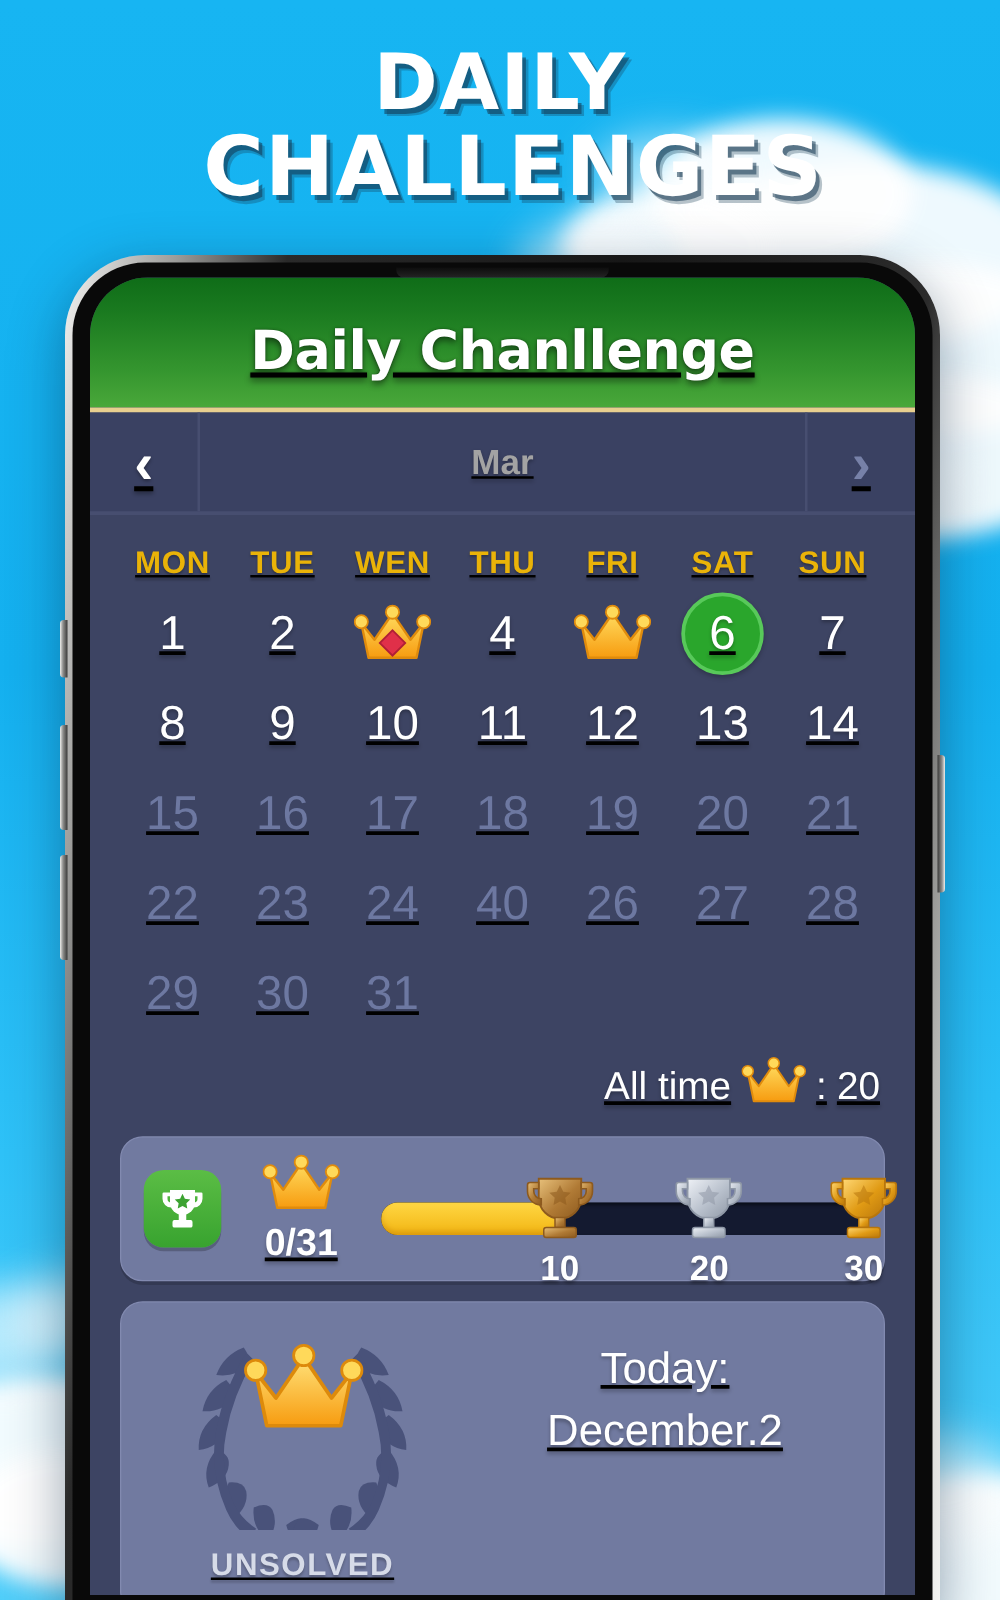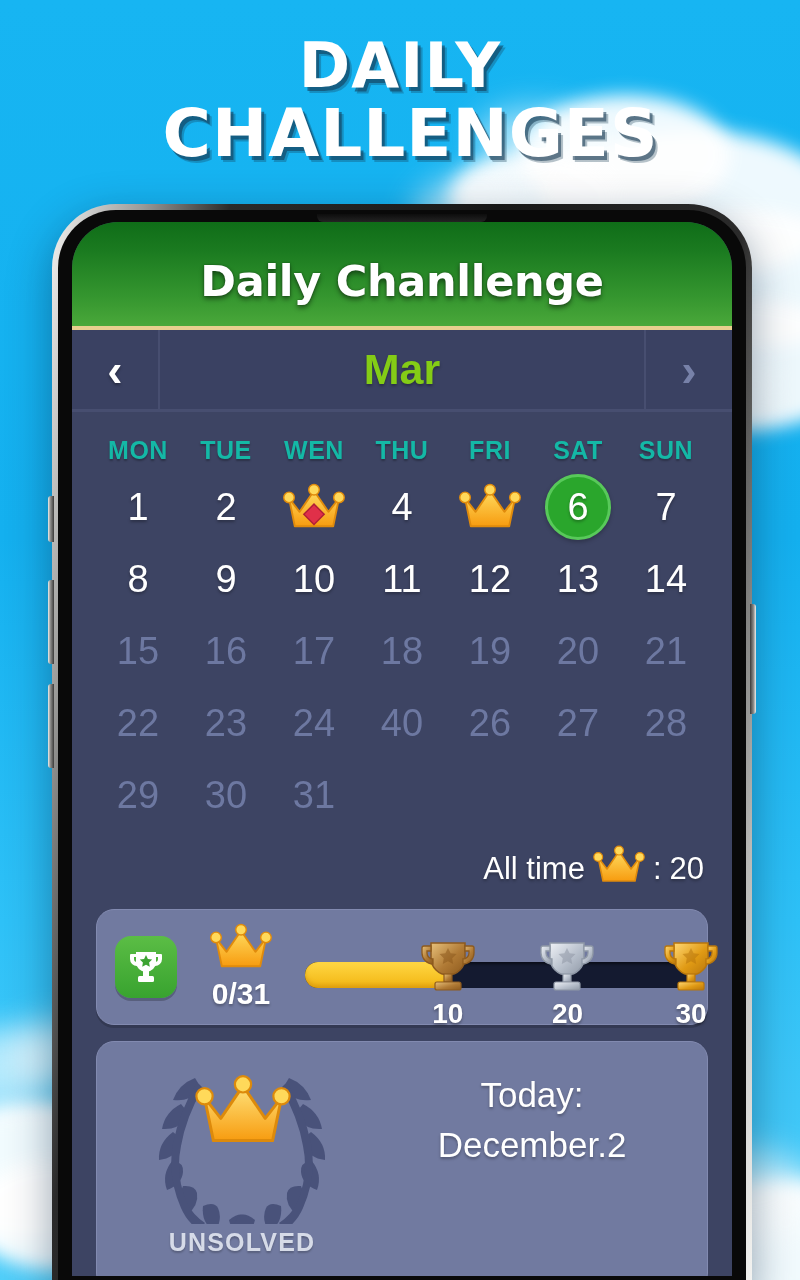--- a/index.html
+++ b/index.html
@@ -80,20 +80,21 @@
     position:absolute; top:4px; left:50%; transform:translateX(-50%);
     width:170px; height:8px; border-radius:0 0 6px 6px;
     background:linear-gradient(180deg,#0d0d0d,#232323);
   }
   #screen {
     position:relative;
     width:100%; height:calc(100% - 12px);
     border-radius:46px 46px 0 0;
     background:#3d4463;
     overflow:hidden;
+    text-decoration:underline;
   }
 
   
   .side-btn {
     position:absolute; left:-4px; width:6px;
     background:linear-gradient(90deg,#efefec,#8e8e8c 40%,#3a3a39);
     border-radius:3px 0 0 3px;
     z-index:8;
   }
   #sb-mute { top:292px; height:46px; }
@@ -126,29 +127,29 @@
   }
   .nav-arrow {
     width:88px; display:flex; align-items:center; justify-content:center;
     font-size:46px; font-weight:bold; line-height:1;
     cursor:pointer; user-select:none;
   }
   #prev-month { color:#ffffff; border-right:2px solid #474e70; text-shadow:0 2px 3px rgba(0,0,0,.35); }
   #next-month { color:#7781a8; border-left:2px solid #474e70; }
   #month-label {
     flex:1; display:flex; align-items:center; justify-content:center;
-    color:#84cc16; font-size:43px; font-weight:bold;
+    color:#a3a3a3; font-size:28px; font-weight:bold;
     text-shadow:0 2px 3px rgba(0,0,0,.3);
   }
 
   
   #calendar { padding:16px 22px 0 22px; }
   .cal-row { display:grid; grid-template-columns:repeat(7,1fr); }
   .dow {
-    text-align:center; color:#14b8a6;
+    text-align:center; color:#eab308;
     font-size:25px; font-weight:bold; letter-spacing:.5px;
     padding:8px 0 6px 0;
     text-shadow:0 2px 2px rgba(0,0,0,.28);
   }
   .cell {
     height:72px; display:flex; align-items:center; justify-content:center;
     position:relative;
   }
   .day-num {
     color:#ffffff; font-size:38px; font-weight:500;
@@ -242,21 +243,21 @@
   }
   #wreath-col {
     flex:0 0 250px;
     display:flex; flex-direction:column; align-items:center;
   }
   #wreath-wrap { position:relative; width:210px; height:168px; }
   #wreath-wrap svg.wreath { position:absolute; inset:0; width:210px; height:168px; }
   #wreath-wrap svg.wcrown { position:absolute; left:58px; top:18px; width:96px; height:74px; }
   #solve-status {
     color:#d6dbe8; font-size:25px; font-weight:bold; letter-spacing:1.2px;
-    margin-top:4px;
+    margin-top:14px;
     text-shadow:0 2px 2px rgba(0,0,0,.22);
   }
   #today-col {
     flex:1; display:flex; flex-direction:column; align-items:center;
     padding-top:14px;
   }
   .today-line {
     color:#ffffff; font-size:35px; font-weight:500; line-height:50px;
     text-shadow:0 2px 3px rgba(0,0,0,.3);
   }

